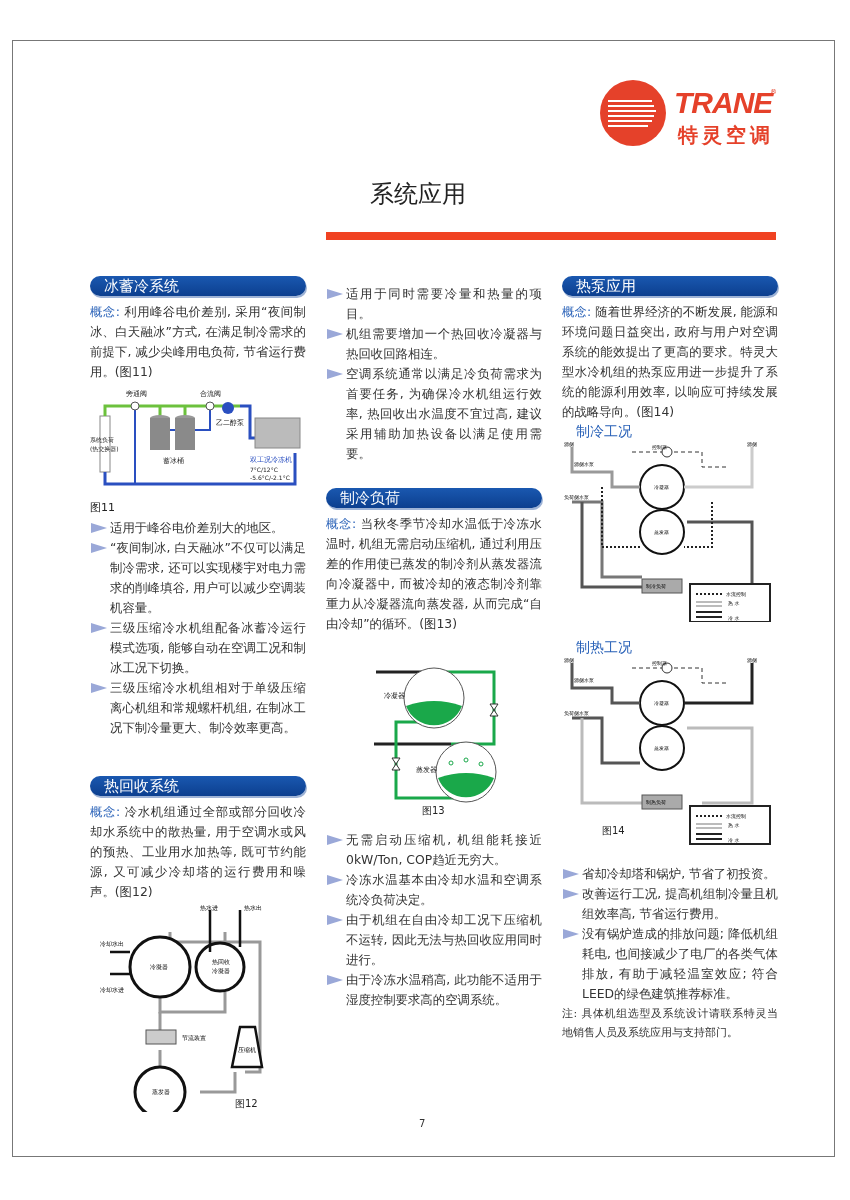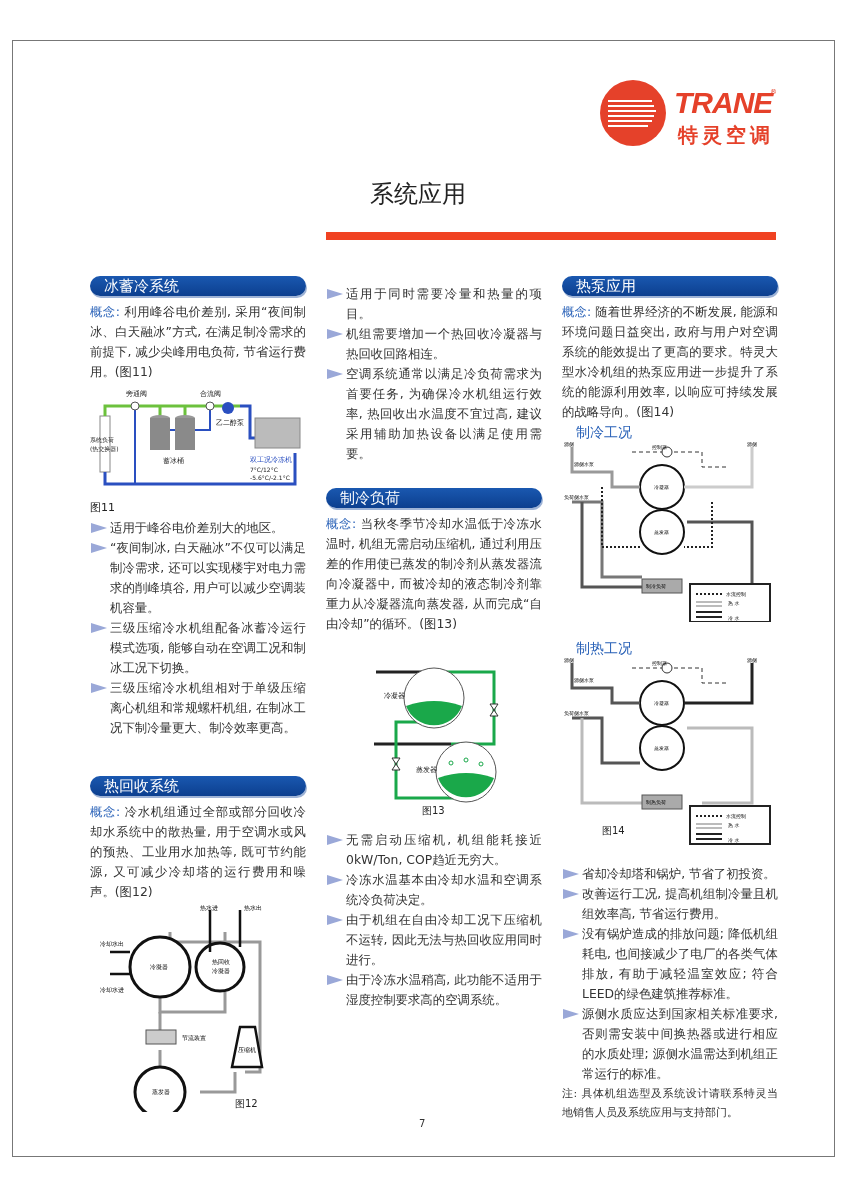--- a/index.html
+++ b/index.html
@@ -14,21 +14,21 @@
   .title{position:absolute;left:322px;top:178px;font-size:24px;color:#222;margin-left:48px;}
   .redbar{position:absolute;left:326px;top:232px;width:450px;height:8px;background:#f04222;}
   .col{position:absolute;font-size:12.4px;line-height:20px;color:#333;}
   .sec-head{height:20px;border-radius:10px 10px 10px 10px;background:linear-gradient(#1a58b0,#0c3f8f);color:#fff;font-size:15px;line-height:21px;padding-left:14px;box-shadow:1px 2px 0 #9eb3d6;margin-bottom:6px;}
   .concept-label{color:#2a62b8;}
   p{margin:0;text-align:justify;}
   ul{list-style:none;margin:0;padding:0;}
   li{position:relative;padding-left:20px;text-align:justify;}
   li .arrow{position:absolute;left:1px;top:5px;width:0;height:0;border-left:16px solid #9aa8d8;border-top:5px solid transparent;border-bottom:5px solid transparent;}
   .caption{text-align:left;font-size:11px;color:#222;}
-  .subhead{color:#2a62b8;font-size:14px;margin-left:14px;}
+  .subhead{color:#2a62b8;font-size:14px;margin-left:14px;font-family:Liberation Serif, serif;}
   svg text{font-family:"DejaVu Sans",sans-serif;}
   .pagenum{position:absolute;left:419px;top:1118px;font-size:10px;color:#333;}
   .note{font-size:11px;line-height:19px;color:#333;}
 </style>
 </head>
 <body>
 
 <div class="page"></div>
 
 <div class="logo">
@@ -222,18 +222,17 @@
     <text x="164" y="160" font-size="5">水流控制</text>
     <text x="166" y="169" font-size="5">热 水</text>
     <text x="166" y="184" font-size="5">冷 水</text>
     <text x="40" y="176" font-size="10" fill="#222">图14</text>
   </svg>
 
   <ul style="margin-top:10px;">
     <li><span class="arrow"></span><span>省却冷却塔和锅炉, 节省了初投资。</span></li>
     <li><span class="arrow"></span><span>改善运行工况, 提高机组制冷量且机组效率高, 节省运行费用。</span></li>
     <li><span class="arrow"></span><span>没有锅炉造成的排放问题; 降低机组耗电, 也间接减少了电厂的各类气体排放, 有助于减轻温室效应; 符合LEED的绿色建筑推荐标准。</span></li>
-    <li><span class="arrow"></span><span>源侧水质应达到国家相关标准要求, 否则需安装中间换热器或进行相应的水质处理; 源侧水温需达到机组正常运行的标准。</span></li>
   </ul>
   <p class="note" style="">注: 具体机组选型及系统设计请联系特灵当地销售人员及系统应用与支持部门。</p>
 </div>
 
 <div class="pagenum">7</div>
 
 </body></html>

